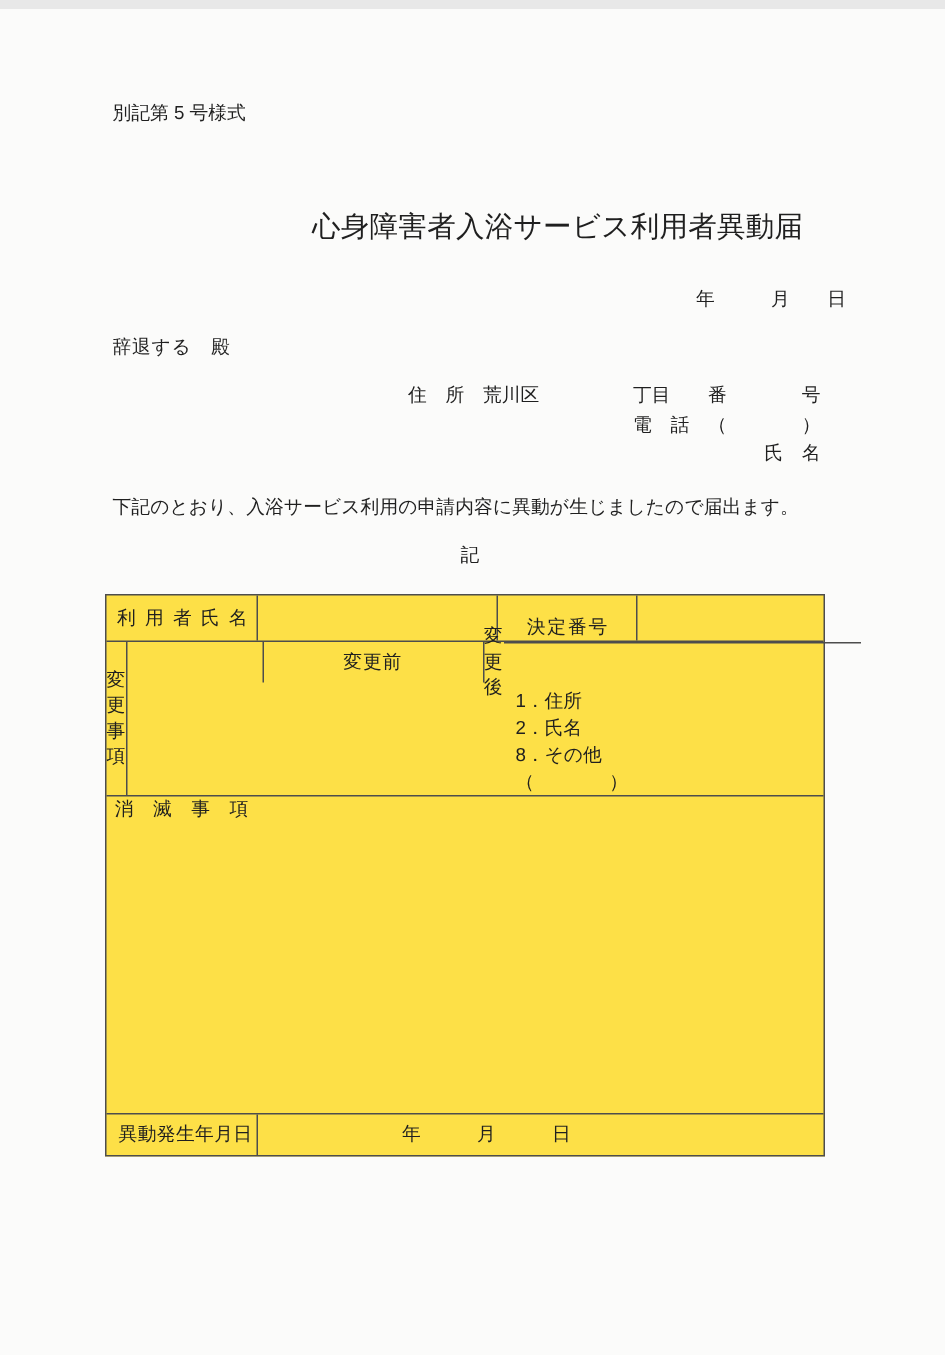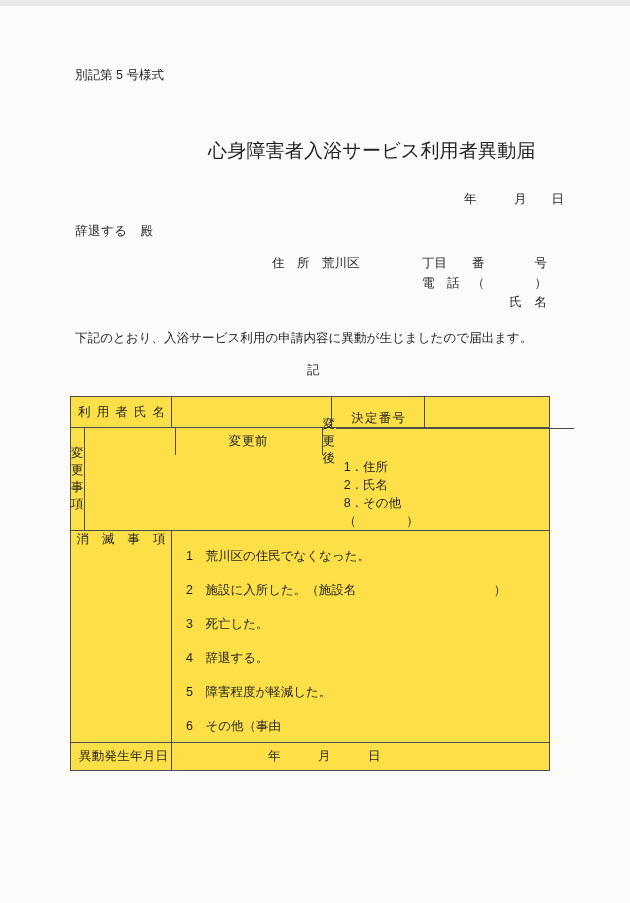--- a/index.html
+++ b/index.html
@@ -127,28 +127,20 @@
           <div class="cell c-before-value"></div>
           <div class="cell c-after-value"></div>
         </div>
       </div>
     </div>
 
     <div class="t-row row-loss">
       <div class="cell c-loss-label">
         <span class="ls-justified">消滅事項</span>
       </div>
-      <div class="cell c-loss-items">
-        <div class="loss-item pre">1　荒川区の住民でなくなった。</div>
-        <div class="loss-item pre">2　施設に入所した。（施設名　　　　　　　　　　　）</div>
-        <div class="loss-item pre">3　死亡した。</div>
-        <div class="loss-item pre">4　辞退する。</div>
-        <div class="loss-item pre">5　障害程度が軽減した。</div>
-        <div class="loss-item pre">6　その他（事由</div>
-      </div>
     </div>
 
     <div class="t-row row-date">
       <div class="cell c-date-label">異動発生年月日</div>
       <div class="cell c-date-value">
         <span class="pre">年　　　月　　　日</span>
       </div>
     </div>
 
   </div>

